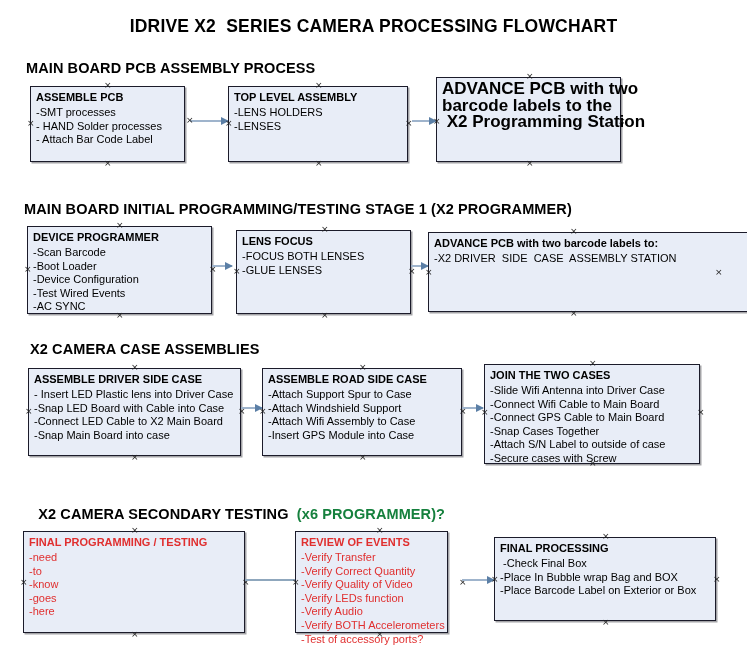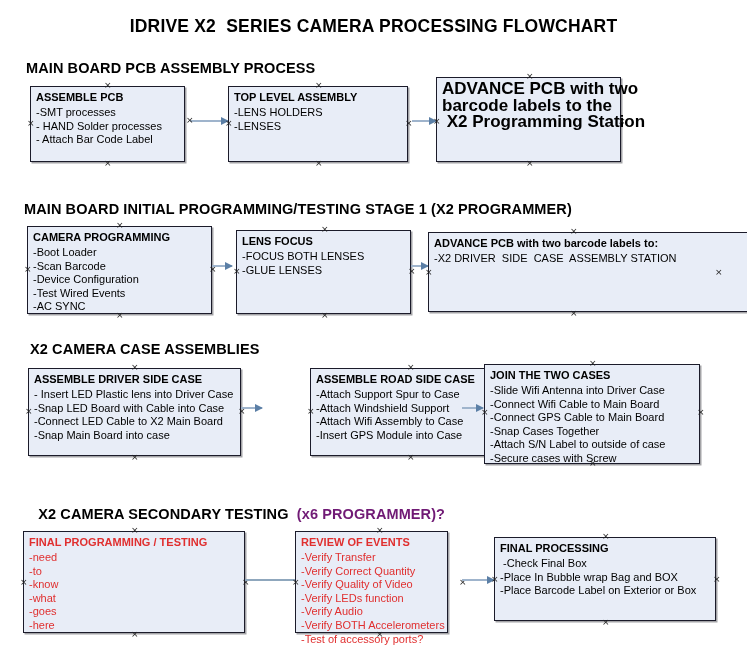--- a/index.html
+++ b/index.html
@@ -28,21 +28,21 @@
     white-space: pre;
   }
   .section-heading {
     position: absolute;
     font-size: 14.5px;
     font-weight: bold;
     letter-spacing: 0.1px;
     white-space: pre;
   }
   .section-heading .accent {
-    color: #701a75;
+    color: #15803d;
   }
 
   
   .node {
     position: absolute;
     box-sizing: border-box;
     background: #e8edf7;
     border: 1.4px solid #1b1b2a;
     box-shadow: 1.5px 1.5px 0 rgba(90,90,95,0.55);
     padding: 3px 4px 2px 5px;
@@ -144,23 +144,23 @@
   <div class="nd-line"> X2 Programming Station</div>
   <div class="handle" style="left:-4px; top:40px;"></div>
   <div class="handle" style="left:89px; top:-5px;"></div>
   <div class="handle" style="left:89px; top:82px;"></div>
   <div class="handle" style="left:181px; top:40px;"></div>
 </div>
 
 <div class="section-heading" style="left:24px; top:201px;">MAIN BOARD INITIAL PROGRAMMING/TESTING STAGE 1 (X2 PROGRAMMER)</div>
 
 <div class="node" style="left:27px; top:226px; width:185px; height:88px;">
-  <div class="nd-title">CAMERA PROGRAMMING</div>
+  <div class="nd-title">DEVICE PROGRAMMER</div>
+  <div class="nd-line">-Scan Barcode</div>
   <div class="nd-line">-Boot Loader</div>
-  <div class="nd-line">-Scan Barcode</div>
   <div class="nd-line">-Device Configuration</div>
   <div class="nd-line">-Test Wired Events</div>
   <div class="nd-line">-AC SYNC</div>
   <div class="handle" style="left:-4px; top:39px;"></div>
   <div class="handle" style="left:88px; top:-5px;"></div>
   <div class="handle" style="left:88px; top:85px;"></div>
   <div class="handle" style="left:181px; top:39px;"></div>
 </div>
 
 <div class="conn" style="left:212px; top:265px; width:20px;">
@@ -201,21 +201,21 @@
   <div class="handle" style="left:-4px; top:39px;"></div>
   <div class="handle" style="left:102px; top:-5px;"></div>
   <div class="handle" style="left:102px; top:85px;"></div>
   <div class="handle" style="left:209px; top:39px;"></div>
 </div>
 
 <div class="conn" style="left:241px; top:407px; width:21px;">
   <div class="arrow"></div>
 </div>
 
-<div class="node" style="left:262px; top:368px; width:200px; height:88px;margin-left:48px;">
+<div class="node" style="left:262px; top:368px; width:200px; height:88px;">
   <div class="nd-title">ASSEMBLE ROAD SIDE CASE</div>
   <div class="nd-line">-Attach Support Spur to Case</div>
   <div class="nd-line">-Attach Windshield Support</div>
   <div class="nd-line">-Attach Wifi Assembly to Case</div>
   <div class="nd-line">-Insert GPS Module into Case</div>
   <div class="handle" style="left:-4px; top:39px;"></div>
   <div class="handle" style="left:96px; top:-5px;"></div>
   <div class="handle" style="left:96px; top:85px;"></div>
   <div class="handle" style="left:196px; top:39px;"></div>
 </div>
@@ -240,21 +240,20 @@
 
 <div class="section-heading" style="left:30px; top:490px;">
   <span>X2 CAMERA SECONDARY TESTING  </span><span class="accent">(x6 PROGRAMMER)?</span>
 </div>
 
 <div class="node red" style="left:23px; top:531px; width:222px; height:102px;">
   <div class="nd-title">FINAL PROGRAMMING / TESTING</div>
   <div class="nd-line">-need</div>
   <div class="nd-line">-to</div>
   <div class="nd-line">-know</div>
-  <div class="nd-line">-what</div>
   <div class="nd-line">-goes</div>
   <div class="nd-line">-here</div>
   <div class="handle" style="left:-4px; top:47px;"></div>
   <div class="handle" style="left:107px; top:-5px;"></div>
   <div class="handle" style="left:107px; top:99px;"></div>
   <div class="handle" style="left:218px; top:47px;"></div>
 </div>
 
 <div class="conn plain" style="left:245px; top:579px; width:50px;"></div>
 

